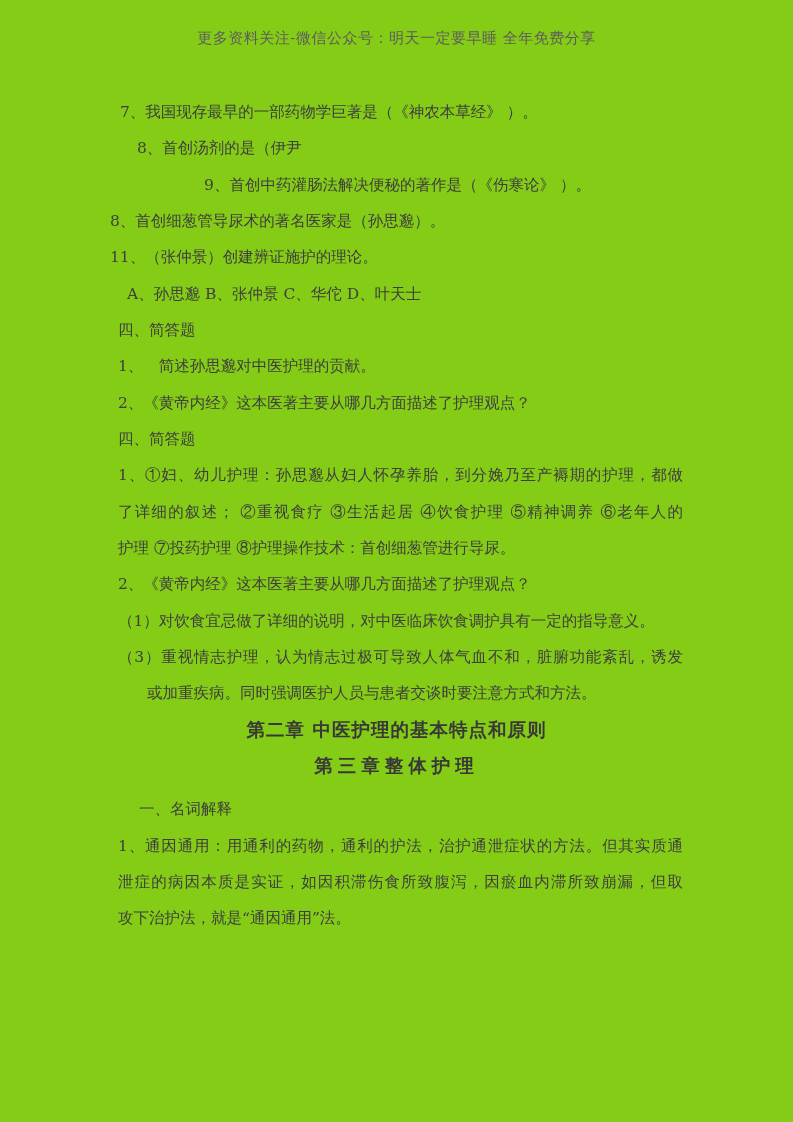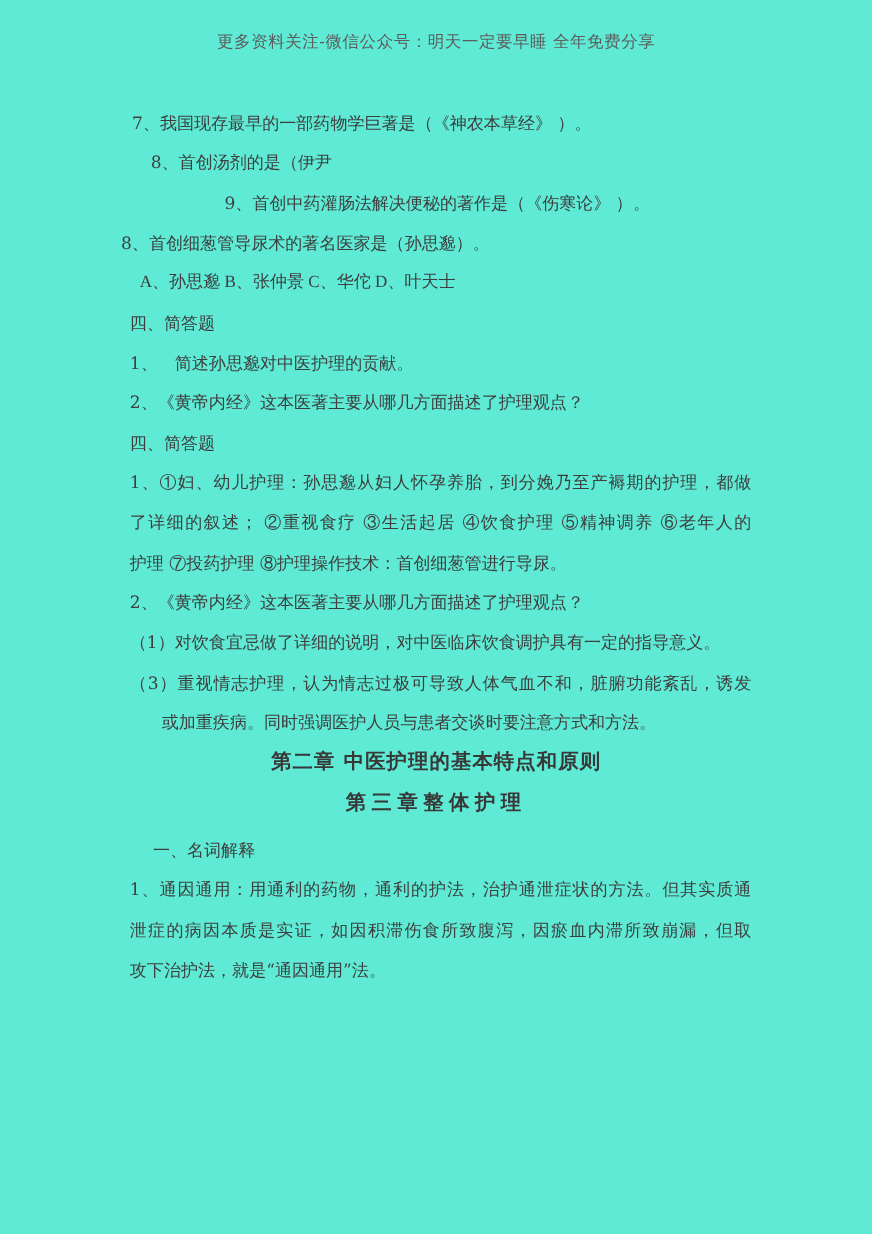--- a/index.html
+++ b/index.html
@@ -4,21 +4,21 @@
 <style>
   html, body { margin: 0; padding: 0; }
   body {
     width: 793px; height: 1122px;
     background: #ffffff;
     position: relative;
     overflow: hidden;
     font-family: "DejaVu Serif", "Liberation Serif", serif;
     color: #3e3e3e;
   }
-  .page { position: absolute; inset: 0; background: #5eead4; padding-left: 29px; }
+  .page { position: absolute; inset: 0; background: #84cc16; padding-left: 29px; }
   .page-header {
     position: absolute; top: 26px; left: 0; width: 100%;
     text-align: center;
     font-size: 15px; line-height: 24px;
     color: #5d5d5d;
     letter-spacing: 0.5px;
     white-space: pre;
   }
   .doc {
     position: absolute; top: 94px; left: 110px; width: 573px;
@@ -28,21 +28,21 @@
     height: 36.33px; line-height: 36.33px;
     font-size: 15.5px;
     white-space: pre;
     overflow: hidden;
   }
   
   .i0  { padding-left: 0; }
   .i2  { padding-left: 2px; text-align: center; }
   .i8  { padding-left: 8px; }
   .i10 { padding-left: 10px; }
-  .i17 { padding-left: 17px; font-family: Liberation Serif, serif; }
+  .i17 { padding-left: 17px; }
   .i27 { padding-left: 27px; }
   .i37 { padding-left: 37px; }
   
   .fill {
     white-space: normal;
     text-align: justify;
     text-align-last: justify;
   }
   
   .h2c {
@@ -70,20 +70,21 @@
 
 <div class="page">
 
   <div class="page-header">更多资料关注-微信公众号：明天一定要早睡 全年免费分享</div>
 
   <div class="doc">
     <p class="ln i10">7、我国现存最早的一部药物学巨著是（《神农本草经》 ）。</p>
     <p class="ln i27">8、首创汤剂的是（伊尹</p>
     <p class="ln i2">9、首创中药灌肠法解决便秘的著作是（《伤寒论》 ）。</p>
     <p class="ln i0">8、首创细葱管导尿术的著名医家是（孙思邈）。</p>
+    <p class="ln i0">11、（张仲景）创建辨证施护的理论。</p>
     <p class="ln i17">A、孙思邈 B、张仲景 C、华佗 D、叶天士</p>
     <p class="ln i8">四、简答题</p>
     <p class="ln i8">1、　简述孙思邈对中医护理的贡献。</p>
     <p class="ln i8">2、《黄帝内经》这本医著主要从哪几方面描述了护理观点？</p>
     <p class="ln i8">四、简答题</p>
     <p class="ln i8 fill">1、①妇、幼儿护理：孙思邈从妇人怀孕养胎，到分娩乃至产褥期的护理，都做</p>
     <p class="ln i8 fill">了详细的叙述； ②重视食疗 ③生活起居 ④饮食护理 ⑤精神调养 ⑥老年人的</p>
     <p class="ln i8">护理 ⑦投药护理 ⑧护理操作技术：首创细葱管进行导尿。</p>
     <p class="ln i8">2、《黄帝内经》这本医著主要从哪几方面描述了护理观点？</p>
     <p class="ln i8">（1）对饮食宜忌做了详细的说明，对中医临床饮食调护具有一定的指导意义。</p>

